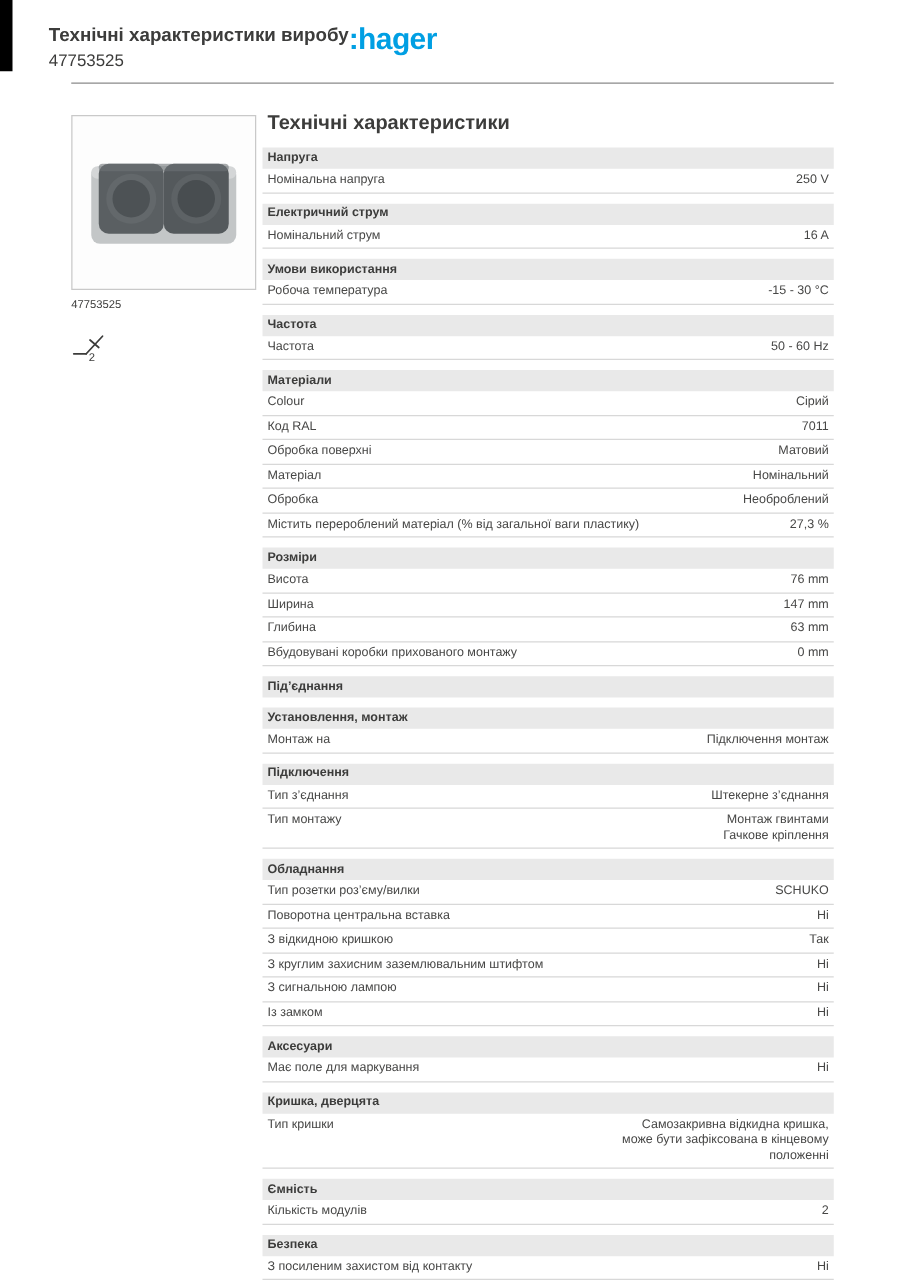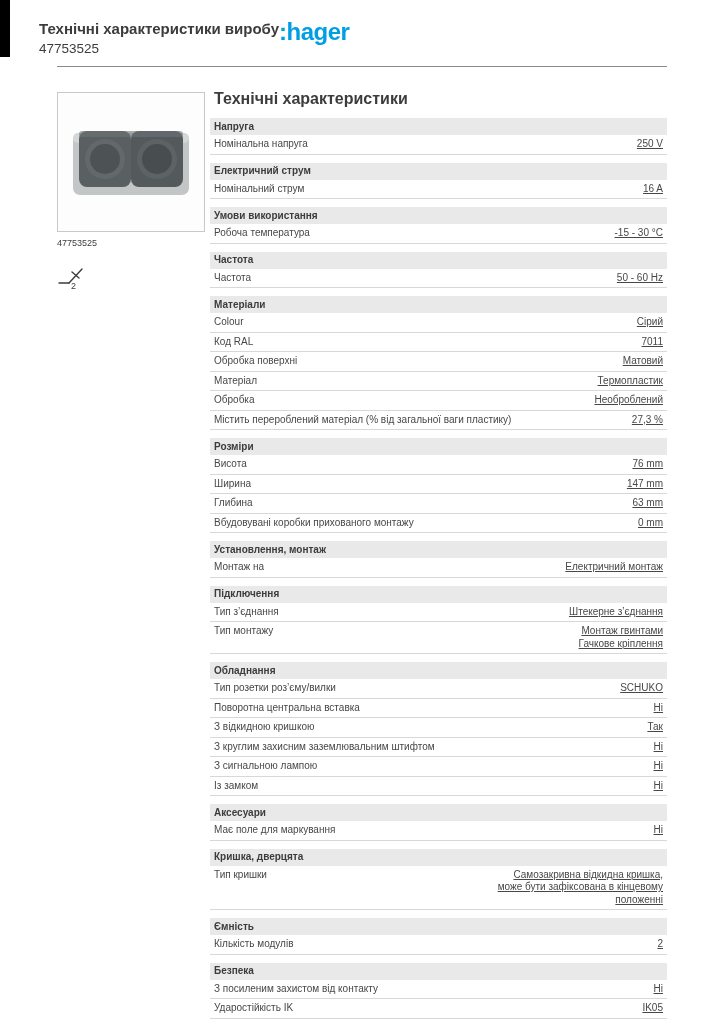--- a/index.html
+++ b/index.html
@@ -50,21 +50,21 @@
     font-weight:700; font-size:10px; line-height:12px;
     padding:2.5px 4px; color:#3c3c3b;
   }
   .row {
     display:flex; justify-content:space-between; align-items:flex-start; gap:24px;
     border-bottom:1px solid #d8d8d8;
     padding:3px 4px;
     font-size:10px; line-height:12.5px; color:#474746;
   }
   .row .lbl { text-align:left; }
-  .row .val { text-align:right; white-space:pre-line; flex-shrink:0; max-width:58%;text-decoration:underline; }
+  .row .val { text-align:right; white-space:pre-line; flex-shrink:0; max-width:58%; }
 
   .footer { position:absolute; left:57px; top:1057px; width:610px;font-family:Liberation Serif, serif; }
   .footer-rule { border-top:1px solid #8a8a8a; }
   .footer-row {
     display:flex; justify-content:space-between; align-items:baseline;
     margin-top:5px; font-size:9.5px;
   }
   .f-left { font-weight:700; color:#3c3c3b; }
   .f-center { color:#a9a9a9; font-size:9px; }
   .f-right { font-weight:700; color:#3c3c3b;margin-left:31px; }
@@ -152,21 +152,21 @@
           <div class="row">
             <span class="lbl">Код RAL</span>
             <span class="val">7011</span>
           </div>
           <div class="row">
             <span class="lbl">Обробка поверхні</span>
             <span class="val">Матовий</span>
           </div>
           <div class="row">
             <span class="lbl">Матеріал</span>
-            <span class="val">Термопластик</span>
+            <span class="val">Номінальний</span>
           </div>
           <div class="row">
             <span class="lbl">Обробка</span>
             <span class="val">Необроблений</span>
           </div>
           <div class="row">
             <span class="lbl">Містить перероблений матеріал (% від загальної ваги пластику)</span>
             <span class="val">27,3 %</span>
           </div>
         </div>
@@ -183,26 +183,27 @@
           <div class="row">
             <span class="lbl">Глибина</span>
             <span class="val">63 mm</span>
           </div>
           <div class="row">
             <span class="lbl">Вбудовувані коробки прихованого монтажу</span>
             <span class="val">0 mm</span>
           </div>
         </div>
         <div class="section">
+          <div class="sec-header">Під’єднання</div>
         </div>
         <div class="section">
           <div class="sec-header">Установлення, монтаж</div>
           <div class="row">
             <span class="lbl">Монтаж на</span>
-            <span class="val">Електричний монтаж</span>
+            <span class="val">Підключення монтаж</span>
           </div>
         </div>
         <div class="section">
           <div class="sec-header">Підключення</div>
           <div class="row">
             <span class="lbl">Тип з’єднання</span>
             <span class="val">Штекерне з’єднання</span>
           </div>
           <div class="row">
             <span class="lbl">Тип монтажу</span>

